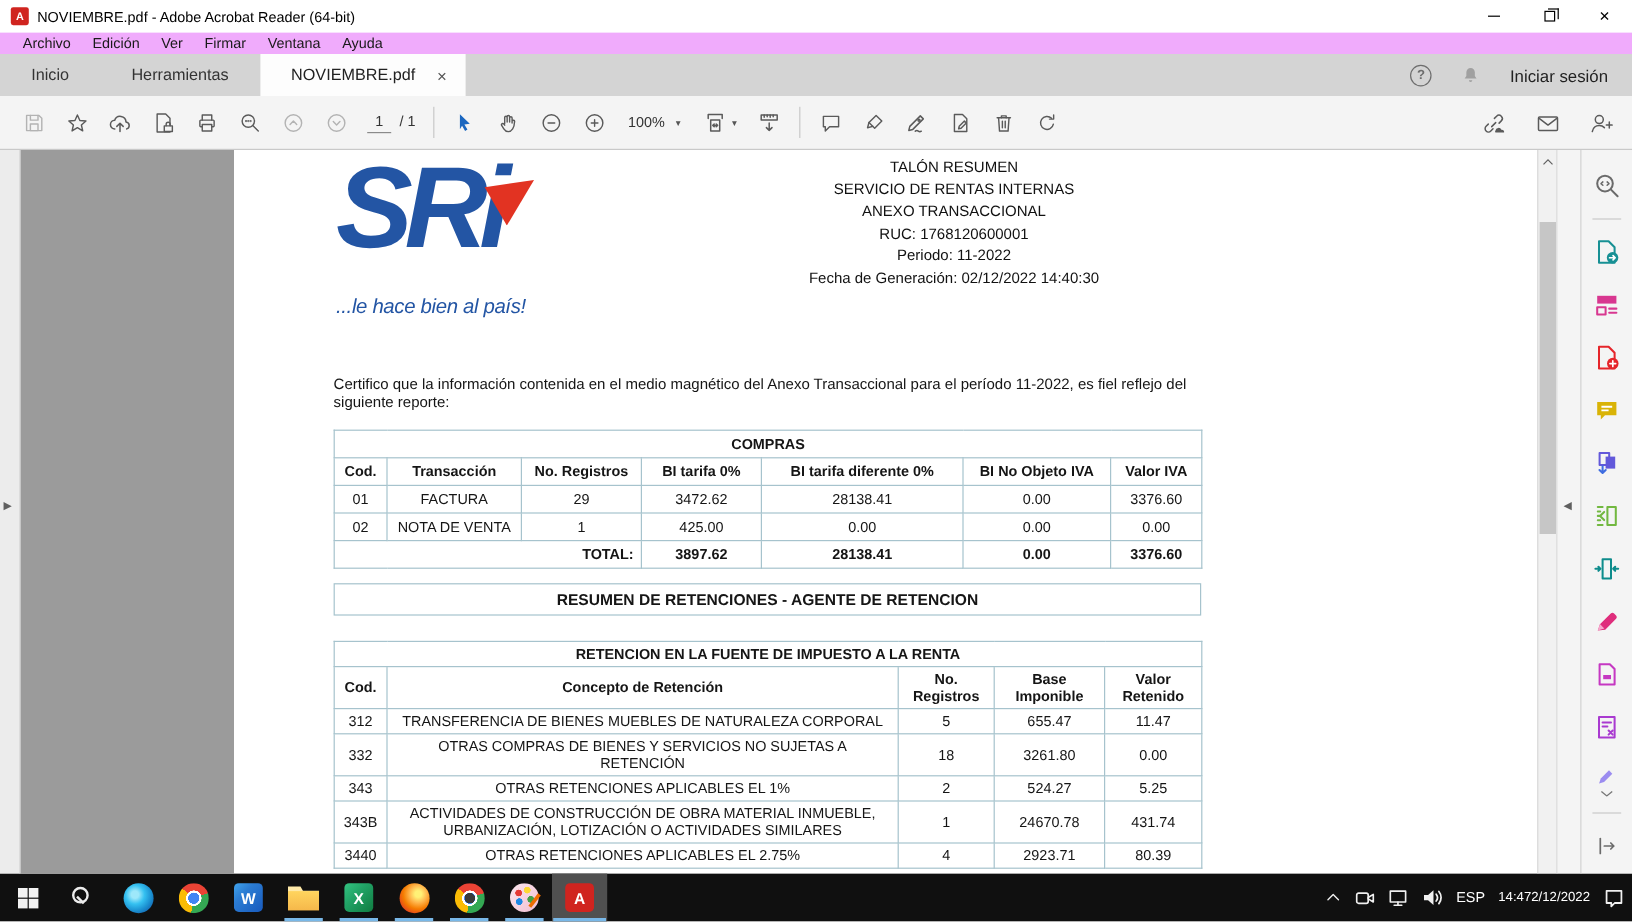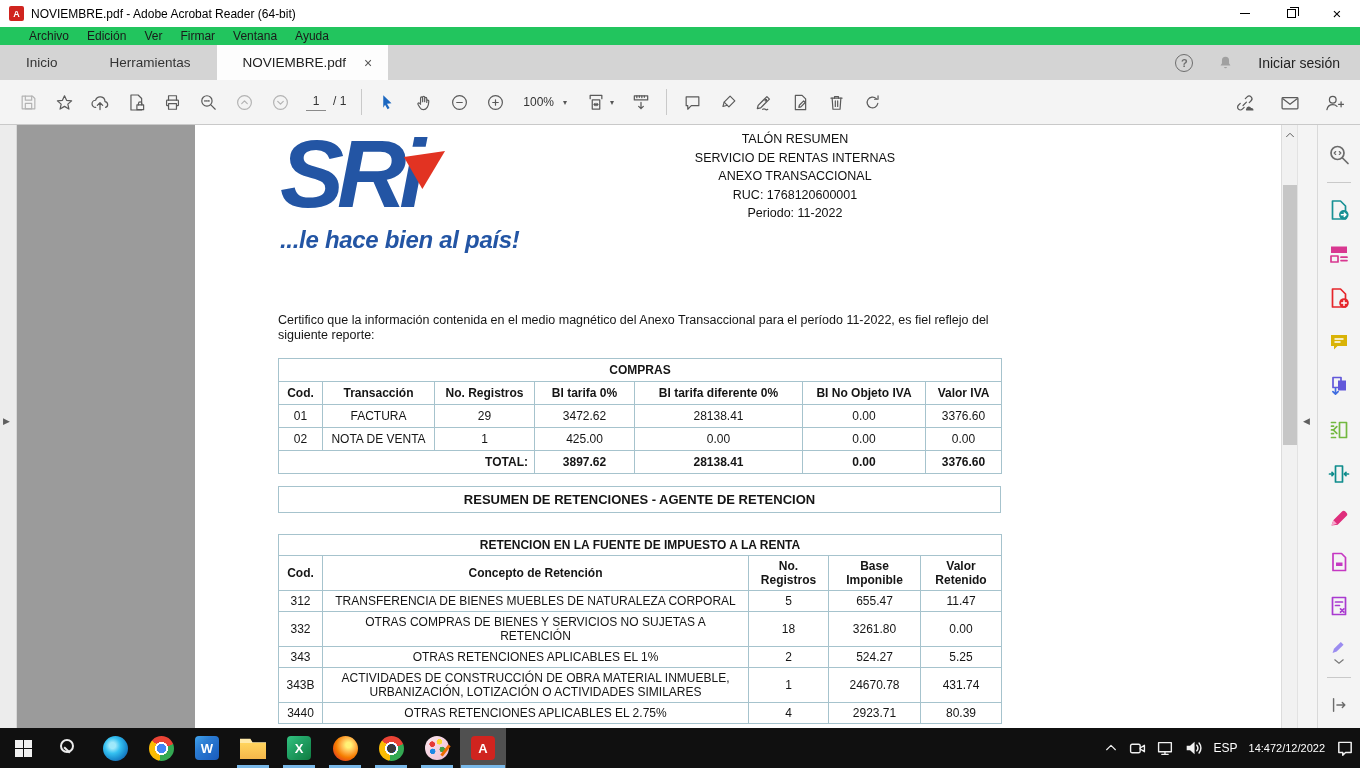--- a/index.html
+++ b/index.html
@@ -17,21 +17,21 @@
            color:#fff;font-size:9px;font-weight:bold;display:flex;align-items:center;justify-content:center}
   .tb-title{font-size:12px;color:#000;margin-left:7px}
   .tb-controls{position:absolute;right:0;top:0;height:27px;display:flex}
   .wbtn{width:46px;height:27px;background:none;border:none;display:flex;align-items:center;justify-content:center;padding:0}
   .glyph-min{width:10px;height:1px;background:#000;display:block}
   .glyph-restore{width:9px;height:9px;border:1px solid #000;background:#fff;position:relative;display:block}
   .glyph-restore::before{content:"";position:absolute;top:-3px;left:2px;width:8px;height:8px;border:1px solid #000;border-bottom:none;border-left:none}
   .glyph-close{font-size:15px;line-height:1;color:#000}
 
   
-  .menubar{height:18px;background:#22c55e;display:flex;align-items:center;padding-left:20px;font-size:12px;color:#1a1a1a}
+  .menubar{height:18px;background:#f0abfc;display:flex;align-items:center;padding-left:10px;font-size:12px;color:#1a1a1a}
   .menubar span{padding:0 9px;cursor:default}
 
   
   .tabbar{height:35px;background:#d4d4d4;display:flex;align-items:stretch;position:relative}
   .tab{display:flex;align-items:center;justify-content:center;font-size:13.5px;color:#333;padding:0 26px;cursor:default}
   .tab.active{background:#fdfdfd;color:#222;gap:18px;padding-right:16px}
   .tabclose{font-size:14px;color:#555}
   .tab-right{margin-left:auto;display:flex;align-items:center;gap:24px;padding-right:20px}
   .help-circle{width:18px;height:18px;border:1.6px solid #6e6e6e;border-radius:50%;color:#6e6e6e;
                font-size:11px;font-weight:bold;display:flex;align-items:center;justify-content:center}
@@ -67,21 +67,21 @@
            display:flex;flex-direction:column;align-items:center;padding-top:8px}
   .side-item{width:43px;height:44px;display:flex;flex-direction:column;align-items:center;justify-content:center;cursor:pointer}
   .side-sep{width:24px;height:1px;background:#c9c9c9;margin:5px 0}
   .sico{fill:none;stroke-width:1.7;stroke-linecap:round;stroke-linejoin:round}
 
   
   .logo{position:absolute;left:85px;top:2px;width:240px}
   .logo-text{font-style:italic;font-weight:bold;font-size:96px;line-height:.98;letter-spacing:-7px;color:var(--sri-blue)}
   .logo-tri{display:inline-block;width:42px;height:38px;background:var(--sri-red);
             clip-path:polygon(2% 16%,100% 0,46% 100%);margin-left:-16px;vertical-align:18px}
-  .logo-tag{font-style:italic;font-weight:bold;font-size:24px;color:var(--sri-blue);margin-top:5px;letter-spacing:-.3px}
+  .logo-tag{font-style:italic;font-weight:normal;font-size:17px;color:var(--sri-blue);margin-top:25px;letter-spacing:-.3px}
   .doc-header{position:absolute;left:345px;top:5px;width:510px;text-align:center;font-size:12.5px;line-height:18.6px;color:#111}
   .doc-header .b{font-weight:normal}
   .certify{position:absolute;left:83px;top:188px;width:738px;margin:0;font-size:12.5px;line-height:14.6px;color:#151515}
 
   .dtable{position:absolute;left:83px;border-collapse:collapse;table-layout:fixed;font-size:12px;color:#151515;width:723px}
   .dtable td{border:1px solid var(--table-border);text-align:center;padding:4px 2px;vertical-align:middle}
   .dtable .tt{font-weight:bold;height:17px}
   .dtable .hd{font-weight:bold;height:19px}
   .compras{top:233px}
   .compras td{height:19px}
@@ -356,20 +356,21 @@
       <div class="logo">
         <div><span class="logo-text">SRi</span><span class="logo-tri"></span></div>
         <div class="logo-tag">...le hace bien al país!</div>
       </div>
       <div class="doc-header">
           <div class="b">TALÓN RESUMEN</div>
           <div class="b">SERVICIO DE RENTAS INTERNAS</div>
           <div class="b">ANEXO TRANSACCIONAL</div>
           <div>RUC: 1768120600001</div>
           <div>Periodo: 11-2022</div>
+          <div>Fecha de Generación: 02/12/2022 14:40:30</div>
         </div>
       <p class="certify">Certifico que la información contenida en el medio magnético del Anexo Transaccional para el período 11-2022, es fiel reflejo del siguiente reporte:</p>
 
       <table class="dtable compras">
         <colgroup>
             <col style="width:44px">
             <col style="width:112px">
             <col style="width:100px">
             <col style="width:100px">
             <col style="width:168px">

